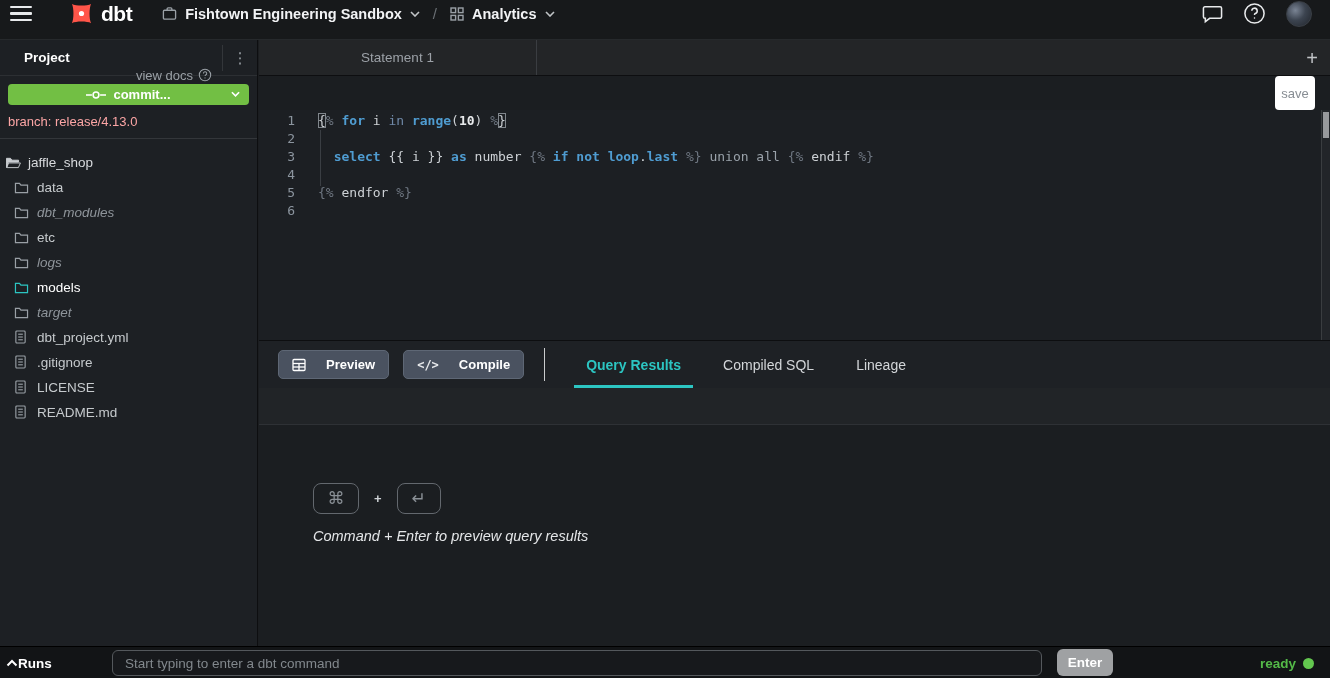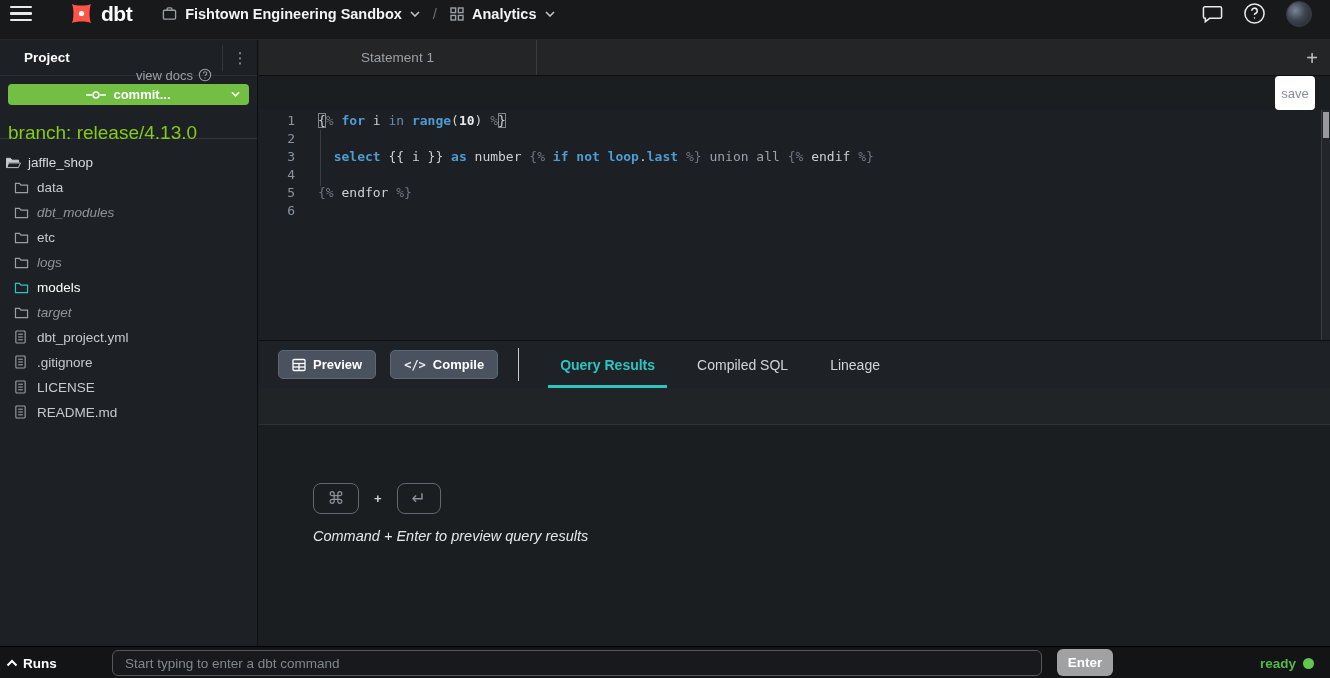--- a/index.html
+++ b/index.html
@@ -31,21 +31,21 @@
   .sb-header { height:36px; display:flex; align-items:center; border-bottom:1px solid #2c2f33; }
   .sb-title { font-size:13.5px; font-weight:700; color:#fff; padding-left:24px; flex:1; }
   .viewdocs { display:flex; align-items:center; gap:5px; color:#9aa0a6; font-size:13px; margin-right:10px; cursor:pointer;margin-top:35px; }
   .sb-vdiv { width:1px; height:26px; background:#33363a; }
   .kebab { width:34px; display:flex; justify-content:center; color:#9aa0a6; font-size:15px; cursor:pointer; letter-spacing:0; }
   .git-box { padding:8px 8px 0 8px; height:63px; border-bottom:1px solid #33363a; }
   .commit-btn { position:relative; width:100%; height:21px; background:#72bf44; border:none; border-radius:4px;
                 color:#fff; font-weight:700; font-size:13px; display:flex; align-items:center; justify-content:center;
                 gap:7px; cursor:pointer; font-family:"Liberation Sans",sans-serif; }
   .commit-btn .dd { position:absolute; right:9px; top:7px; }
-  .branch { margin-top:17px; font-size:19px; color:#84cc16; }
+  .branch { margin-top:9px; font-size:13px; color:#fca5a5; }
   .tree { padding-top:11px; }
   .tree-row { height:25px; display:flex; align-items:center; cursor:pointer; }
   .tree-row.ind0 { padding-left:5px; }
   .tree-row.ind1 { padding-left:14px; }
   .tree-icon { width:15px; height:15px; margin-right:8px; color:#9aa0a6; flex-shrink:0; }
   .tree-row.root .tree-icon { color:#c9ccd0; }
   .tree-label { font-size:13.5px; color:#c6cacd; }
   .tree-row.root .tree-label { color:#d8dadd; }
   .tree-row.italic .tree-label { font-style:italic; color:#8f959b; }
   .tree-row.active .tree-label { color:#ffffff; }
@@ -72,21 +72,21 @@
   .tk-plain-bold { color:#e8eaec; font-weight:bold; }
   .tk-muted { color:#9aa2aa; }
   .tk-boxed { color:#cdd1d5; outline:1px solid #80868c; outline-offset:-1px; }
   .indent-guide { position:absolute; left:61px; top:20px; width:1px; height:56px; background:#3a3e43; }
   .vscroll { position:absolute; right:0; top:0; bottom:0; width:9px; background:#222529; border-left:1px solid #3a3d40; }
   .vscroll .thumb { position:absolute; left:1px; right:1px; top:2px; height:26px; background:#97999c; }
 
   
   .panel-toolbar { height:48px; background:#1e2125; border-top:1px solid #0d0e10; display:flex; align-items:center; padding-left:19px; }
   .pbtn { height:29px; border-radius:5px; background:#4a5260; border:1px solid #5e6775; color:#fff; font-weight:700;
-          font-size:13px; display:flex; align-items:center; gap:7px; padding:0 13px; cursor:pointer;
+          font-size:13px; display:flex; align-items:center; gap:20px; padding:0 13px; cursor:pointer;
           font-family:"Liberation Sans",sans-serif; }
   .pbtn + .pbtn { margin-left:14px; }
   .code-glyph { font-family:"DejaVu Sans Mono",monospace; font-size:12px; font-weight:bold; color:#e8eaec; }
   .p-vdiv { width:1px; height:33px; background:#caccce; margin-left:20px; }
   .rtabs { display:flex; height:100%; margin-left:20px; }
   .rtab { display:flex; align-items:center; padding:0 12px; margin:0 9px; color:#d3d6d9; font-size:14px;
           position:relative; cursor:pointer; }
   .rtab.active { color:#2cc5c2; font-weight:700; }
   .rtab.active::after { content:""; position:absolute; left:0; right:0; bottom:0; height:3px; background:#2cc5c2; }
   .panel-strip { height:37px; background:#212427; border-bottom:1px solid #2e3135; }
@@ -94,21 +94,21 @@
   .keys { display:flex; align-items:center; gap:15px; }
   .keycap { min-width:46px; height:31px; border:1.5px solid #63686e; border-radius:8px; display:flex;
             align-items:center; justify-content:center; color:#8a9096; font-size:17px; background:transparent; }
   .keycap.return { min-width:44px; }
   .plus-sep { color:#cdd1d5; font-size:13px; font-weight:700; }
   .hint-caption { margin-top:14px; font-style:italic; font-size:14.5px; color:#e4e6e8; }
 
   
   .bottombar { position:absolute; left:0; bottom:0; width:1330px; height:32px; background:#121416;
                border-top:1px solid #000; }
-  .runs { position:absolute; left:6px; top:0; height:32px; display:flex; align-items:center; gap:5px; cursor:pointer; }
+  .runs { position:absolute; left:6px; top:0; height:32px; display:flex; align-items:center; cursor:pointer; }
   .runs-label { color:#fff; font-weight:700; font-size:13.5px; }
   .cmd-input { position:absolute; left:112px; top:3px; width:930px; height:26px; background:#17191c;
                border:1px solid #54585c; border-radius:6px; color:#cdd1d5; font-size:13.5px; padding:0 12px;
                font-family:"Liberation Sans",sans-serif; outline:none; }
   .cmd-input::placeholder { color:#82888d; }
   .enter-btn { position:absolute; right:217px; top:2px; width:56px; height:27px; background:#9fa1a3; border:none;
                border-radius:6px; color:#fff; font-weight:700; font-size:13.5px; cursor:pointer;
                font-family:"Liberation Sans",sans-serif; }
   .status { position:absolute; right:16px; top:0; height:32px; display:flex; align-items:center; gap:7px; }
   .status-label { color:#54b948; font-weight:700; font-size:13.5px; }

